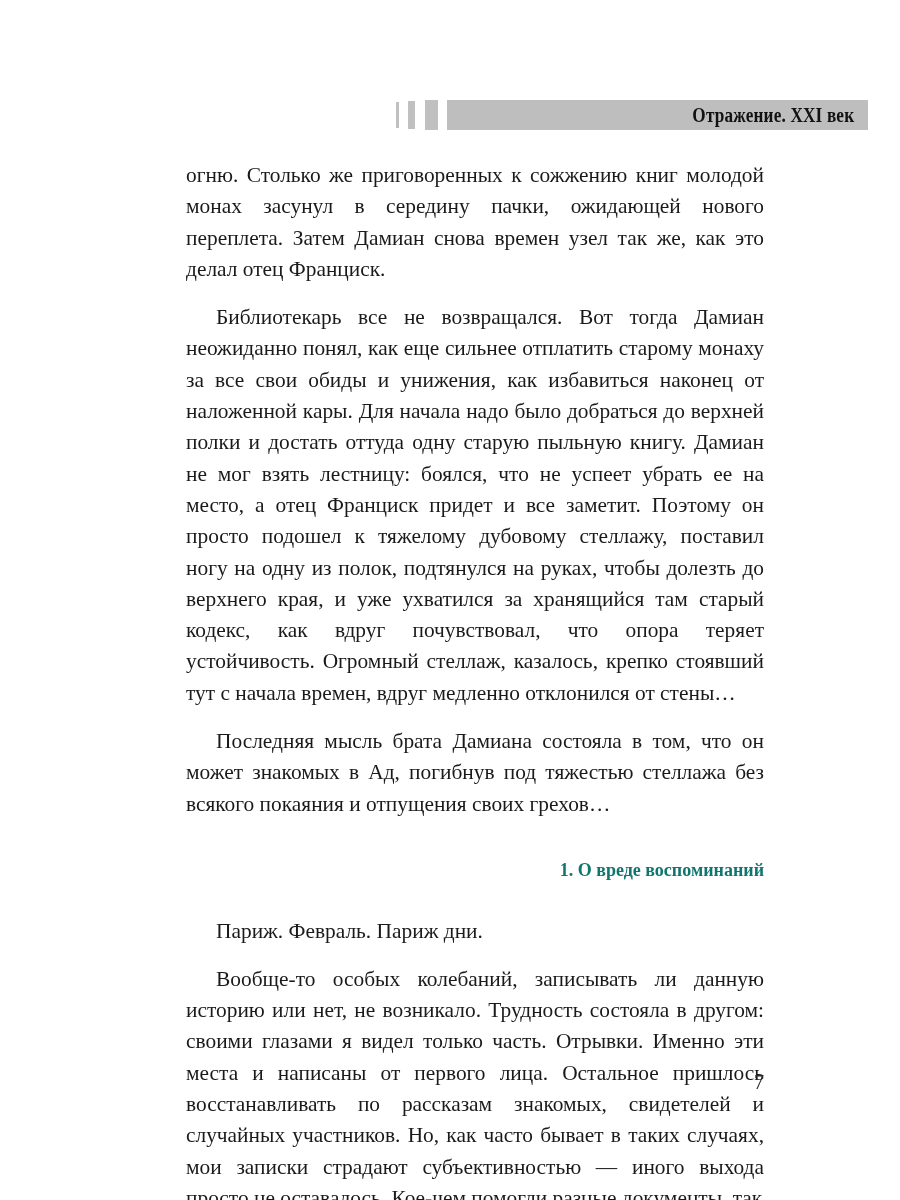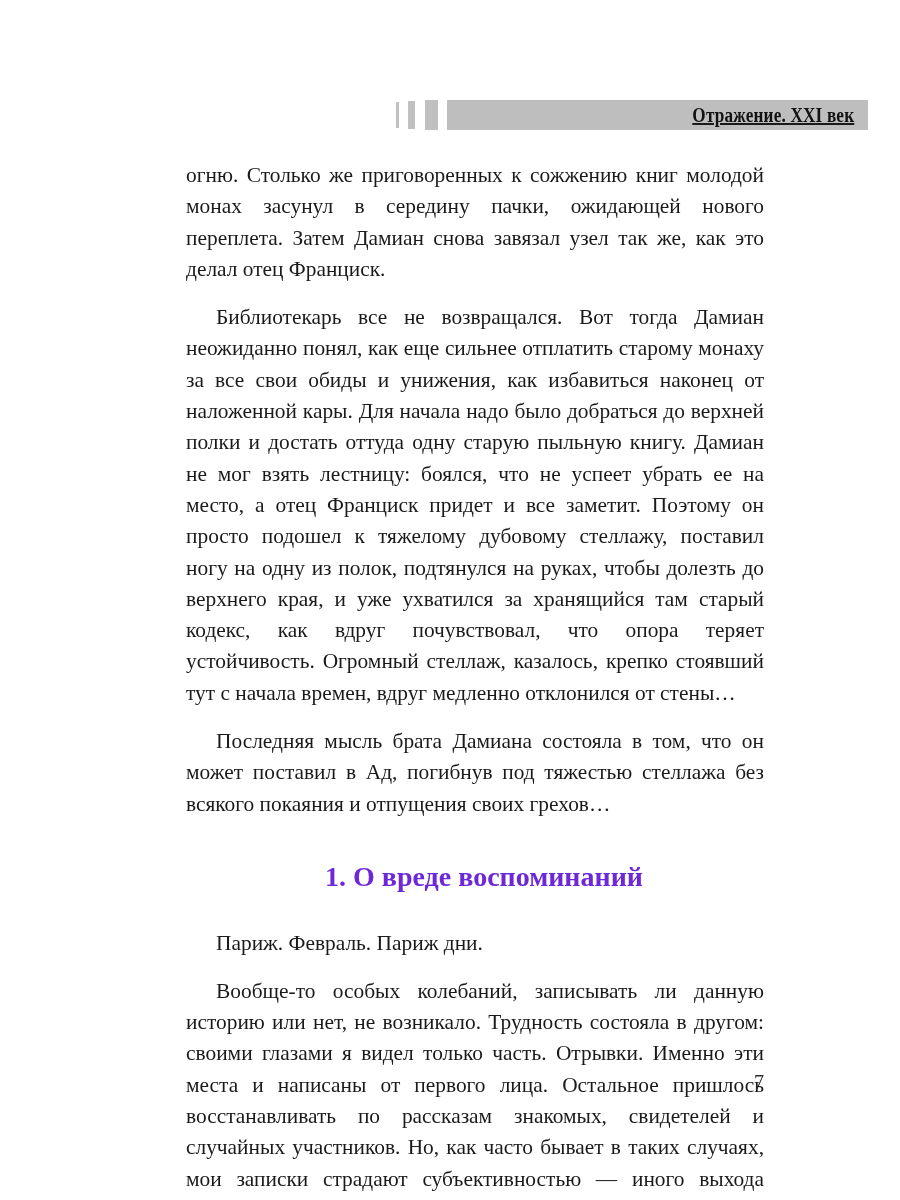--- a/index.html
+++ b/index.html
@@ -39,21 +39,20 @@
   .tick-3 { width: 13px; height: 30px; margin-right: 9px; }
 
   .head-band {
     flex: 1;
     background: #bebebe;
     display: flex;
     align-items: center;
     justify-content: flex-end;
     padding-right: 14px;
     box-sizing: border-box;
-    text-decoration: underline;
   }
 
   .head-title {
     font-family: "Liberation Serif", "DejaVu Serif", serif;
     font-weight: bold;
     font-size: 20px;
     line-height: 1;
     color: #121212;
     letter-spacing: 0.2px;
     transform: scaleX(0.86);
@@ -82,25 +81,25 @@
   .para.indent {
     text-indent: 30px;
     margin-top: 17px;
   }
 
   .chapter-heading {
     margin: 0;
     padding-top: 40px;
     padding-bottom: 17px;
     padding-left: 18px;
-    font-size: 28px;
+    font-size: 18px;
     font-weight: bold;
     line-height: 1.2;
-    color: #6d28d9;
-    text-align: center;
+    color: #0f766e;
+    text-align: right;
   }
 
   
   .folio {
     position: absolute;
     right: 136px;
     top: 1072px;
     font-size: 20px;
     color: #2b2b2b;
     line-height: 1;
@@ -115,23 +114,23 @@
     <div class="tick tick-1"></div>
     <div class="tick tick-2"></div>
     <div class="tick tick-3"></div>
     <div class="head-band">
       <span class="head-title">Отражение. XXI век</span>
     </div>
   </div>
 
   <div class="text-column">
 
-    <p class="para">огню. Столько же приговоренных к сожжению книг молодой монах засунул в середину пачки, ожидающей нового переплета. Затем Дамиан снова завязал узел так же, как это делал отец Франциск.</p>
+    <p class="para">огню. Столько же приговоренных к сожжению книг молодой монах засунул в середину пачки, ожидающей нового переплета. Затем Дамиан снова времен узел так же, как это делал отец Франциск.</p>
     <p class="para indent">Библиотекарь все не возвращался. Вот тогда Дамиан неожиданно понял, как еще сильнее отплатить старому монаху за все свои обиды и унижения, как избавиться наконец от наложенной кары. Для начала надо было добраться до верхней полки и достать оттуда одну старую пыльную книгу. Дамиан не мог взять лестницу: боялся, что не успеет убрать ее на место, а отец Франциск придет и все заметит. Поэтому он просто подошел к тяжелому дубовому стеллажу, поставил ногу на одну из полок, подтянулся на руках, чтобы долезть до верхнего края, и уже ухватился за хранящийся там старый кодекс, как вдруг почувствовал, что опора теряет устойчивость. Огромный стеллаж, казалось, крепко стоявший тут с начала времен, вдруг медленно отклонился от стены…</p>
-    <p class="para indent">Последняя мысль брата Дамиана состояла в том, что он может поставил в Ад, погибнув под тяжестью стеллажа без всякого покаяния и отпущения своих грехов…</p>
+    <p class="para indent">Последняя мысль брата Дамиана состояла в том, что он может знакомых в Ад, погибнув под тяжестью стеллажа без всякого покаяния и отпущения своих грехов…</p>
 
     <h2 class="chapter-heading">1. О вреде воспоминаний</h2>
 
     <p class="para indent">Париж. Февраль. Париж дни.</p>
     <p class="para indent">Вообще-то особых колебаний, записывать ли данную историю или нет, не возникало. Трудность состояла в другом: своими глазами я видел только часть. Отрывки. Именно эти места и написаны от первого лица. Остальное пришлось восстанавливать по рассказам знакомых, свидетелей и случайных участников. Но, как часто бывает в таких случаях, мои записки страдают субъективностью — иного выхода просто не оставалось. Кое-чем помогли разные документы, так</p>
 
   </div>
 
   <div class="folio">7</div>
 

